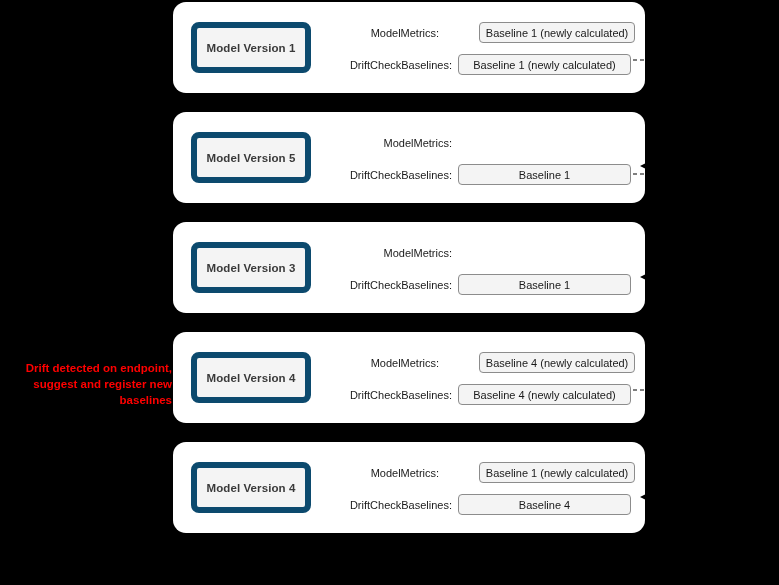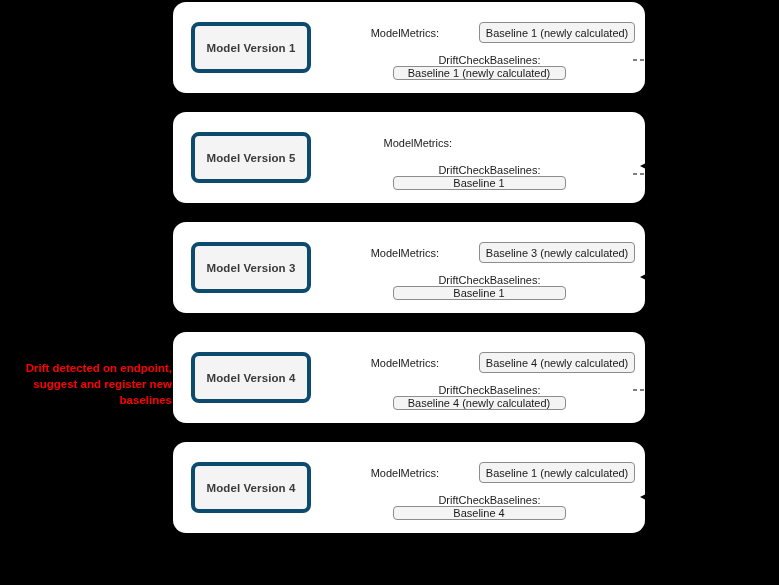--- a/index.html
+++ b/index.html
@@ -37,21 +37,21 @@
     z-index: 2;
   }
 
   .mv-box {
     position: absolute;
     left: 18px;
     top: 20px;
     width: 120px;
     height: 51px;
     background: #f4f4f4;
-    border: 4px solid #0c4a6e;
+    border: 6px solid #0c4a6e;
     border-radius: 8px;
     display: flex;
     align-items: center;
     justify-content: center;
   }
   .mv-box-label {
     font-size: 11.5px;
     font-weight: bold;
     color: #3a3a3a;
     letter-spacing: 0.1px;
@@ -67,21 +67,21 @@
   }
   .attr-row {
     position: absolute;
     left: 0;
     width: 312px;
     height: 21px;
     display: flex;
     align-items: center;
   }
   .attr-row.row-metrics { top: 2px; gap: 34px; }
-  .attr-row.row-drift   { top: 34px; flex-direction: column; }
+  .attr-row.row-drift   { top: 34px; }
 
   .attr-label {
     width: 135px;
     text-align: right;
     padding-right: 6px;
     font-size: 11px;
     color: #1a1a1a;
     white-space: nowrap;
   }
 
@@ -168,21 +168,20 @@
     </div>
   </div>
 
   <div class="version-card" style="top:222px;">
     <div class="mv-box">
       <span class="mv-box-label">Model Version 3</span>
     </div>
     <div class="attr-rows">
       <div class="attr-row row-metrics">
         <span class="attr-label">ModelMetrics:</span>
-        <span class="attr-pill">Baseline 3 (newly calculated)</span>
       </div>
       <div class="attr-row row-drift">
         <span class="attr-label">DriftCheckBaselines:</span>
         <span class="attr-pill">Baseline 1</span>
       </div>
     </div>
   </div>
 
   <div class="version-card" style="top:332px;">
     <div class="mv-box">

